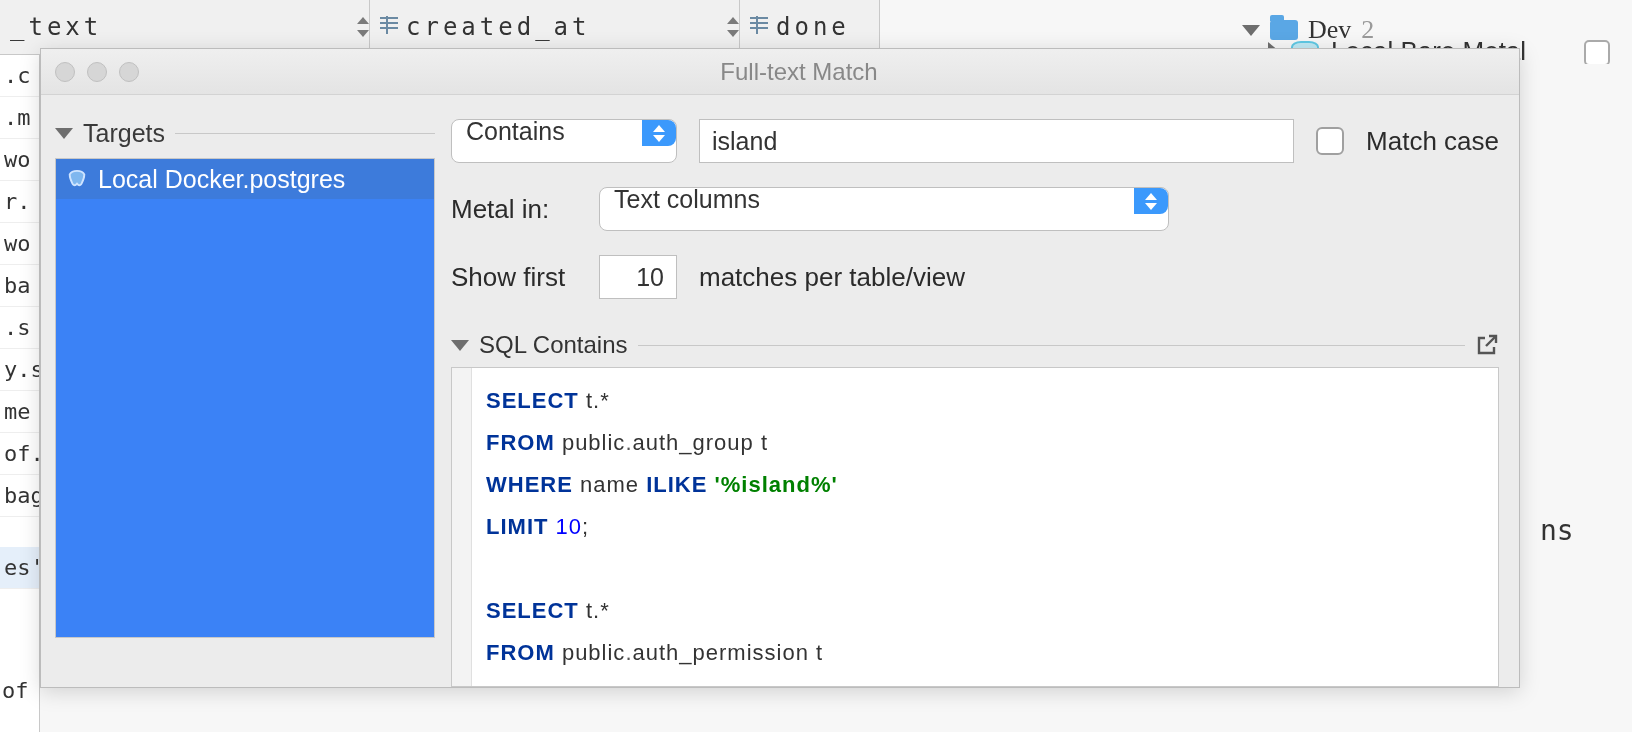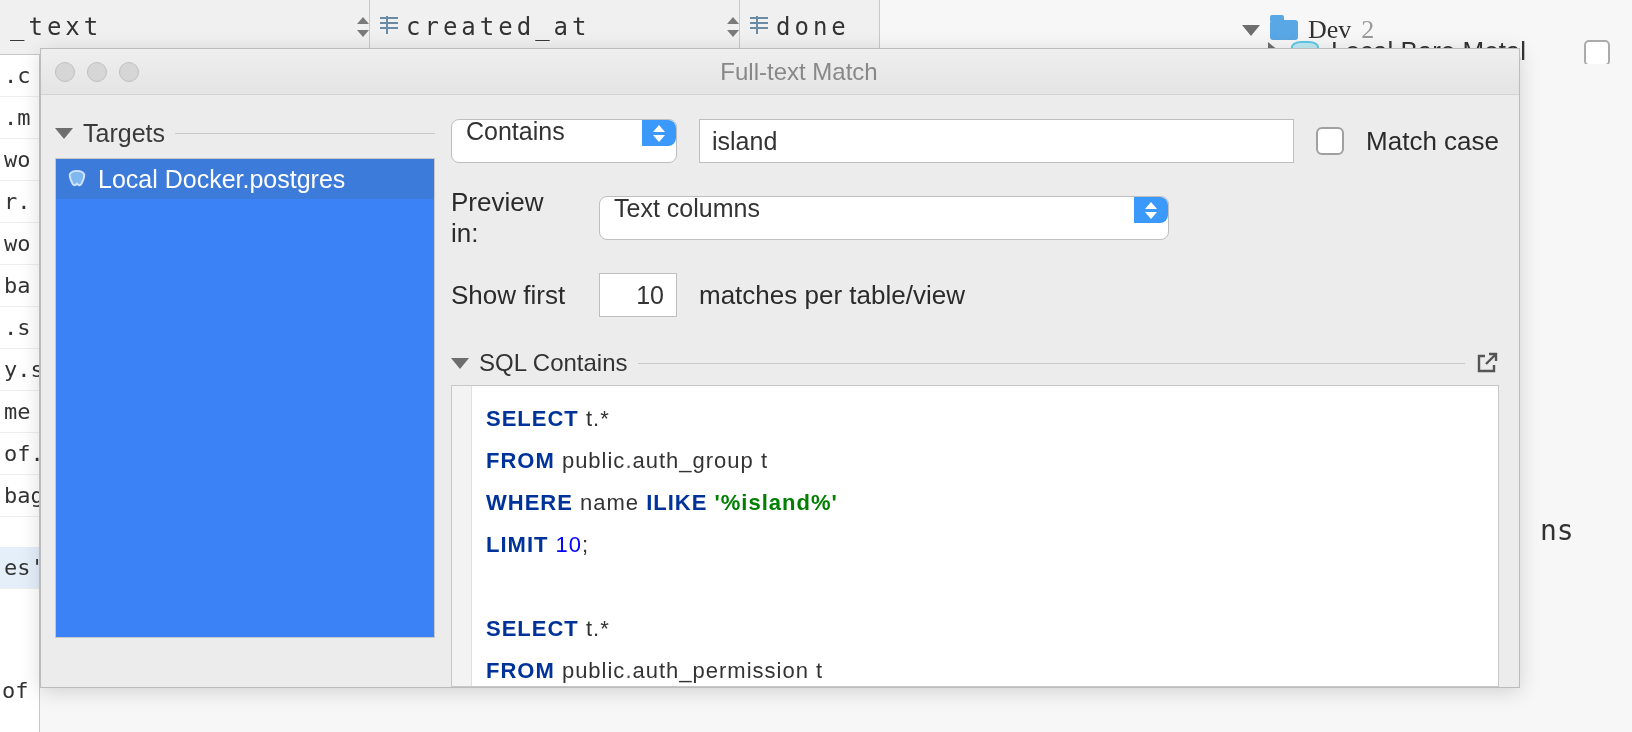--- a/index.html
+++ b/index.html
@@ -356,21 +356,21 @@
           <span class="sel-btn"></span>
         </div>
         <div class="textfield search-query">
           <span>island</span>
         </div>
         <span class="checkbox"></span>
         <span class="label25">Match case</span>
       </div>
 
       <div class="row">
-        <span class="label25" style="width:126px;">Preview in:</span>
+        <span class="label25" style="width:126px;">Metal in:</span>
         <div class="select search-in-select">
           <span>Text columns</span>
           <span class="sel-btn"></span>
         </div>
       </div>
 
       <div class="row">
         <span class="label25" style="width:126px;">Show first</span>
         <div class="textfield numfield">
           <span>10</span>

